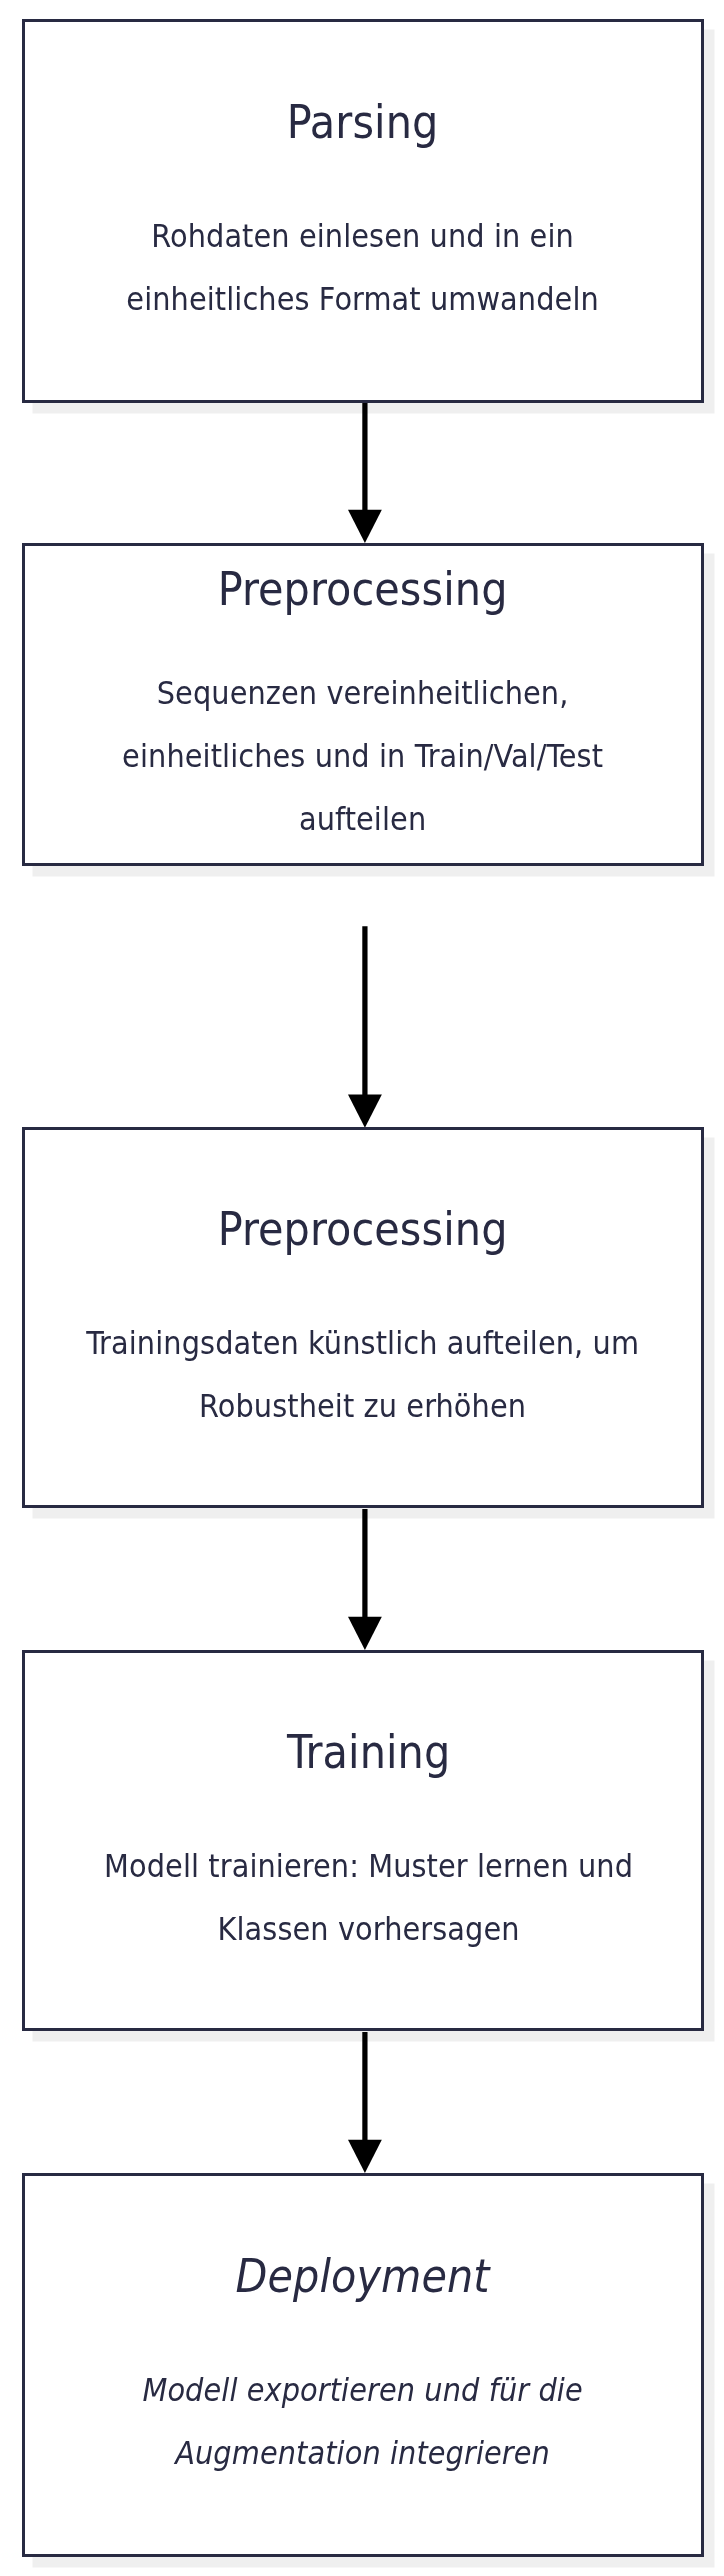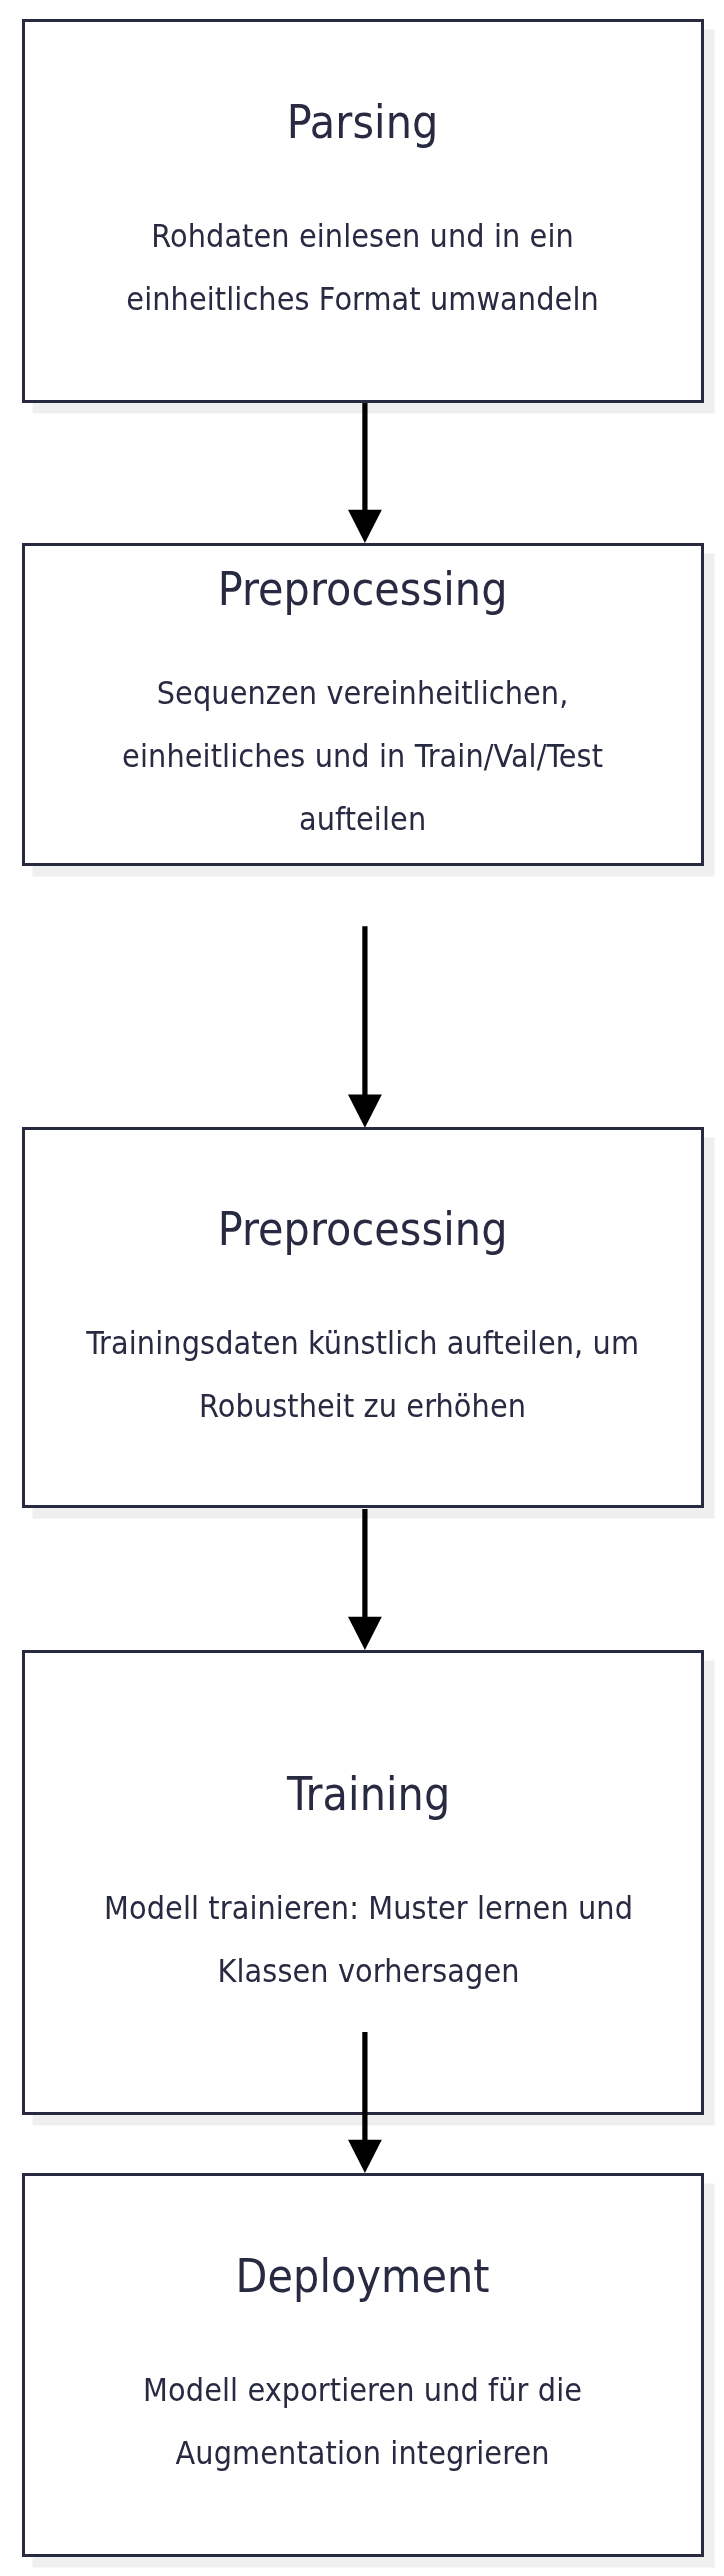--- a/index.html
+++ b/index.html
@@ -66,22 +66,22 @@
     font-weight: 400;
     letter-spacing: 0.1px;
     max-width: 590px;
     margin: 0 auto;
   }
 
   
   #node-0 { top: 19px;   height: 384px; }
   #node-1 { top: 543px;  height: 323px; }
   #node-2 { top: 1127px; height: 381px; }
-  #node-3 { top: 1650px; height: 465px; padding-left: 12px; }
-  #node-4 { top: 2173px; height: 384px; }
+  #node-3 { top: 1650px; height: 381px; padding-left: 12px; }
+  #node-4 { top: 2173px; height: 384px; font-style: italic; }
 
   
   #node-1 .node-gap { height: 41px; }
   #node-1 .node-desc { max-width: 543px; }
   #node-3 .node-desc { max-width: 584px; }
   #node-4 .node-desc { max-width: 590px; }
 
   
   .connector {
     position: absolute;

